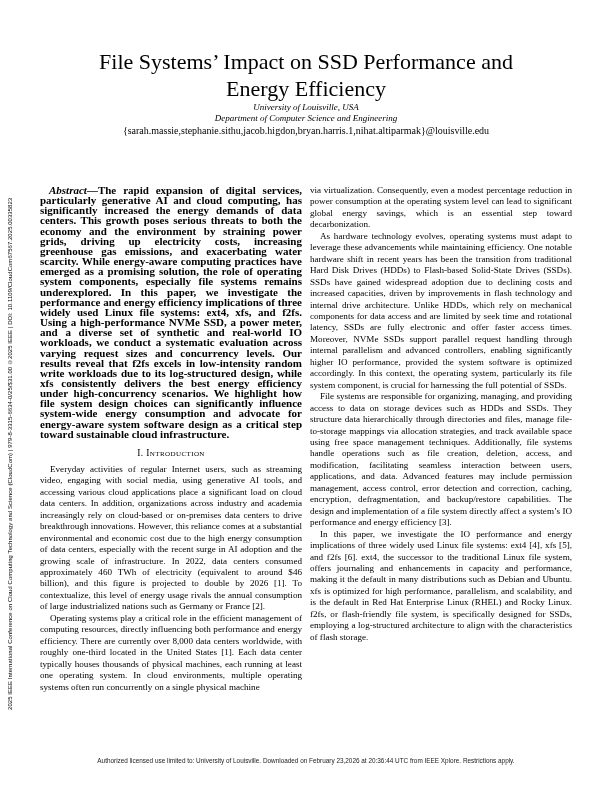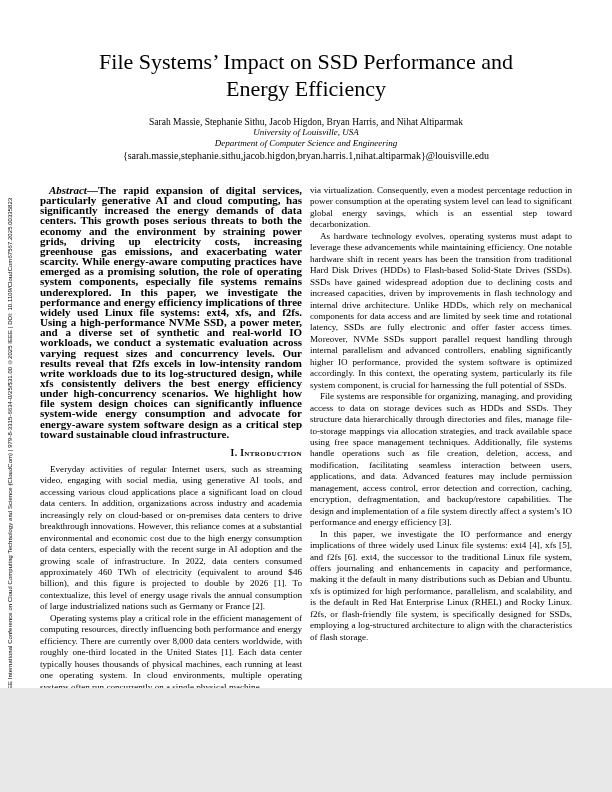--- a/index.html
+++ b/index.html
@@ -1,20 +1,20 @@
 <!DOCTYPE html>
 <html><head>
 <meta charset="utf-8">
 <style>
   * { margin: 0; padding: 0; box-sizing: border-box; }
   html, body { background: #e8e8e8; }
   .page {
     position: relative;
     width: 612px;
-    height: 688px;
+    height: 792px;
     margin: 0 auto;
     background: #ffffff;
     font-family: "Liberation Serif", serif;
     color: #000;
     overflow: hidden;
   }
   
   .sidebar-strip {
     position: absolute;
     left: 7px;
@@ -52,23 +52,23 @@
   .col-right { left: 310px; }
   .abstract, .index-terms {
     font-weight: bold;
     font-size: 11px;
     line-height: 10.15px;
   }
   .abstract .lead-label, .index-terms .lead-label { font-style: italic; }
   .abstract { text-indent: 9px; }
   .index-terms { text-indent: 9px; margin-top: 1px; }
   .section-heading {
-    text-align: right;
+    text-align: center;
     font-size: 9.5px;
-    font-weight: bold;
+    font-weight: normal;
     font-variant: small-caps;
     letter-spacing: 0.4px;
     margin-top: 9px;
     margin-bottom: 6px;
   }
   .body-par {
     font-size: 9.1px;
     line-height: 11.45px;
     text-indent: 10px;
   }
@@ -87,21 +87,20 @@
 </style>
 </head>
 <body>
 
 <div class="page">
 
   <div class="sidebar-strip">2025 IEEE International Conference on Cloud Computing Technology and Science (CloudCom) | 979-8-3315-6634-0/25/$31.00 ©2025 IEEE | DOI: 10.1109/CloudCom67567.2025.00335823</div>
 
   <div class="header">
     <h1 class="title">File Systems’ Impact on SSD Performance and Energy Efficiency</h1>
-    <div class="authors">Sarah Massie, Stephanie Sithu, Jacob Higdon, Bryan Harris, and Nihat Altiparmak</div>
     <div class="affil">University of Louisville, USA</div>
     <div class="affil">Department of Computer Science and Engineering</div>
     <div class="email">{sarah.massie,stephanie.sithu,jacob.higdon,bryan.harris.1,nihat.altiparmak}@louisville.edu</div>
   </div>
 
   <div class="col col-left">
     <p class="abstract"><span class="lead-label">Abstract—</span><span>The rapid expansion of digital services, particularly generative AI and cloud computing, has significantly increased the energy demands of data centers. This growth poses serious threats to both the economy and the environment by straining power grids, driving up electricity costs, increasing greenhouse gas emissions, and exacerbating water scarcity. While energy-aware computing practices have emerged as a promising solution, the role of operating system components, especially file systems remains underexplored. In this paper, we investigate the performance and energy efficiency implications of three widely used Linux file systems: ext4, xfs, and f2fs. Using a high-performance NVMe SSD, a power meter, and a diverse set of synthetic and real-world IO workloads, we conduct a systematic evaluation across varying request sizes and concurrency levels. Our results reveal that f2fs excels in low-intensity random write workloads due to its log-structured design, while xfs consistently delivers the best energy efficiency under high-concurrency scenarios. We highlight how file system design choices can significantly influence system-wide energy consumption and advocate for energy-aware system software design as a critical step toward sustainable cloud infrastructure.</span></p>
 
 
     <h2 class="section-heading">I. Introduction</h2>

